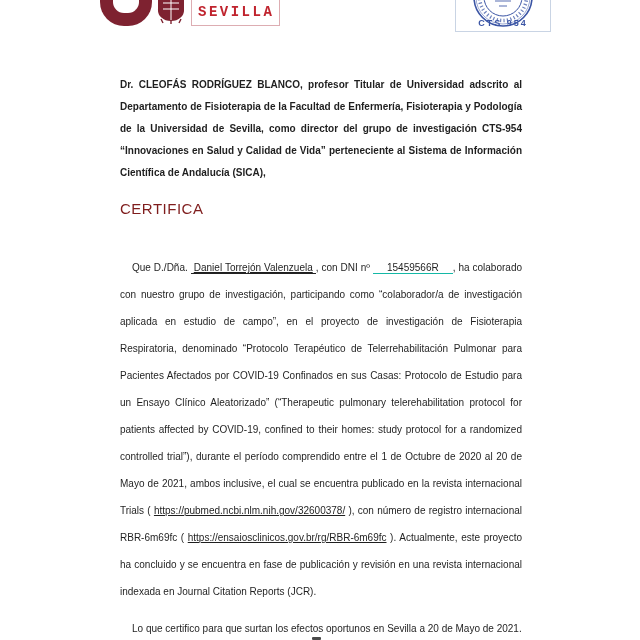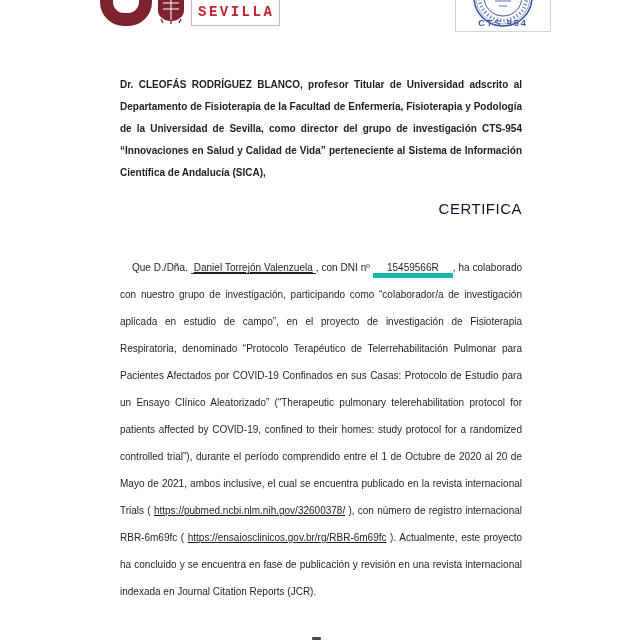--- a/index.html
+++ b/index.html
@@ -35,29 +35,29 @@
     color:#3b55a5; font-weight:bold; font-size:9px; letter-spacing:2px;
   }
 
   
   .intro {
     position:absolute; left:120px; top:74px; width:402px; margin:0;
     font-size:10px; line-height:22px; text-align:justify;font-weight:bold;
   }
   .certifica {
     position:absolute; left:120px; top:200px; width:402px; margin:0;
-    text-align:right; font-size:15px; font-weight:400; letter-spacing:0.5px; color:#0f172a;
+    text-align:left; font-size:15px; font-weight:400; letter-spacing:0.5px; color:#7f1d1d;
   }
   .bodyp {
     position:absolute; left:120px; top:254px; width:402px; margin:0;
     font-size:10px; line-height:27px; text-align:justify; text-indent:12px;
     overflow-wrap:anywhere;
   }
   .blank { border-bottom:1px solid #222; padding:0 3px;text-decoration:underline; }
-  .blank-wide { border-bottom:5px solid #14b8a6; padding:0 14px; }
+  .blank-wide { border-bottom:1px solid #14b8a6; padding:0 14px; }
   .doc-link { color:#1f1f1f; text-decoration:underline; cursor:pointer;margin-top:48px; }
   .closing {
     position:absolute; left:120px; top:622px; width:402px; margin:0;
     font-size:10px; line-height:14px; text-indent:12px;
   }
   .cropped-mark {
     position:absolute; left:312px; top:637px; width:9px; height:3px;
     background:#4a4a4a; border-radius:1px;
   }
 </style>
@@ -89,16 +89,17 @@
     </svg>
     <div class="stamp-label">CTS 954</div>
   </div>
 
   <p class="intro">Dr. CLEOFÁS RODRÍGUEZ BLANCO, profesor Titular de Universidad adscrito al Departamento de Fisioterapia de la Facultad de Enfermería, Fisioterapia y Podología de la Universidad de Sevilla, como director del grupo de investigación CTS-954 “Innovaciones en Salud y Calidad de Vida” perteneciente al Sistema de Información Científica de Andalucía (SICA),</p>
 
   <h1 class="certifica">CERTIFICA</h1>
 
   <p class="bodyp"><span>Que D./Dña. </span><span class="blank">Daniel Torrejón Valenzuela</span><span>, con DNI nº </span><span class="blank-wide">15459566R</span><span>, ha colaborado con nuestro grupo de investigación, participando como “colaborador/a de investigación aplicada en estudio de campo”, en el proyecto de investigación de Fisioterapia Respiratoria, denominado “Protocolo Terapéutico de Telerrehabilitación Pulmonar para Pacientes Afectados por COVID-19 Confinados en sus Casas: Protocolo de Estudio para un Ensayo Clínico Aleatorizado” (“Therapeutic pulmonary telerehabilitation protocol for patients affected by COVID-19, confined to their homes: study protocol for a randomized controlled trial”), durante el período comprendido entre el 1 de Octubre de 2020 al 20 de Mayo de 2021, ambos inclusive, el cual se encuentra publicado en la revista internacional Trials ( </span><a class="doc-link">https://pubmed.ncbi.nlm.nih.gov/32600378/</a><span> ), con número de registro internacional RBR-6m69fc ( </span><a class="doc-link">https://ensaiosclinicos.gov.br/rg/RBR-6m69fc</a><span> ). Actualmente, este proyecto ha concluido y se encuentra en fase de publicación y revisión en una revista internacional indexada en Journal Citation Reports (JCR).</span></p>
 
+  <p class="closing">Lo que certifico para que surtan los efectos oportunos en Sevilla a 20 de Mayo de 2021.</p>
 
   <div class="cropped-mark"></div>
 
 </div>
 
 </body></html>

